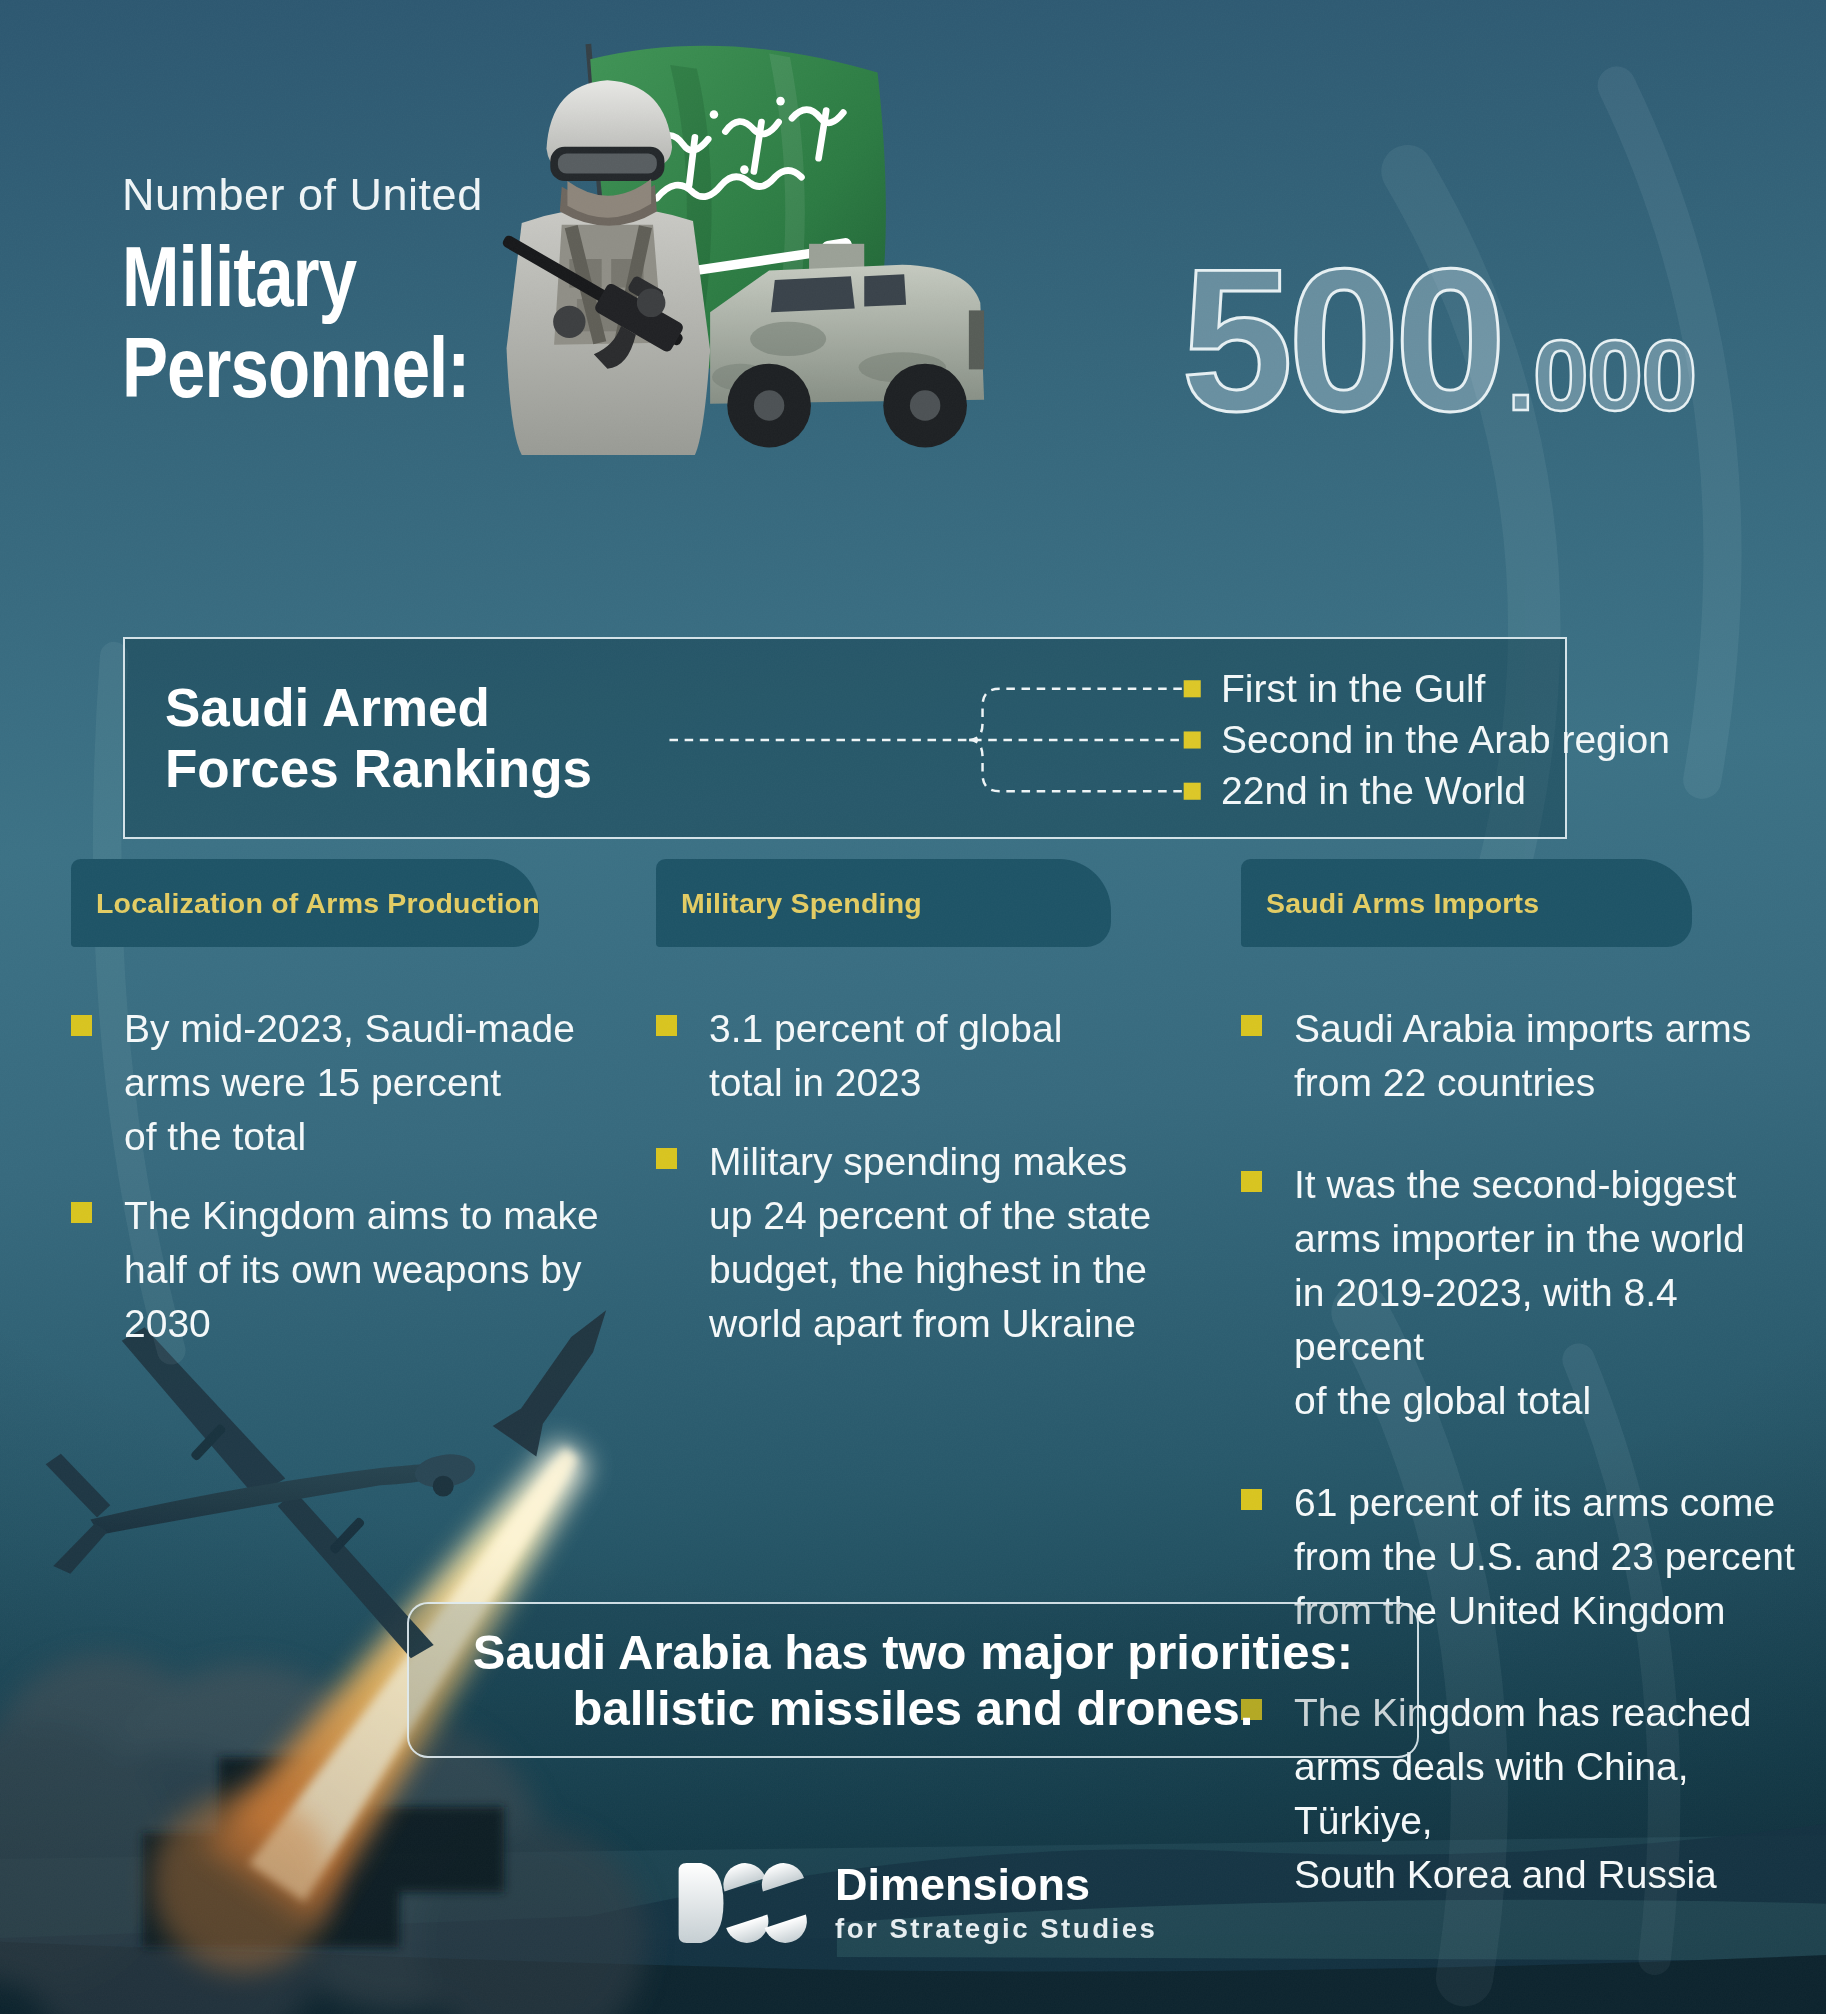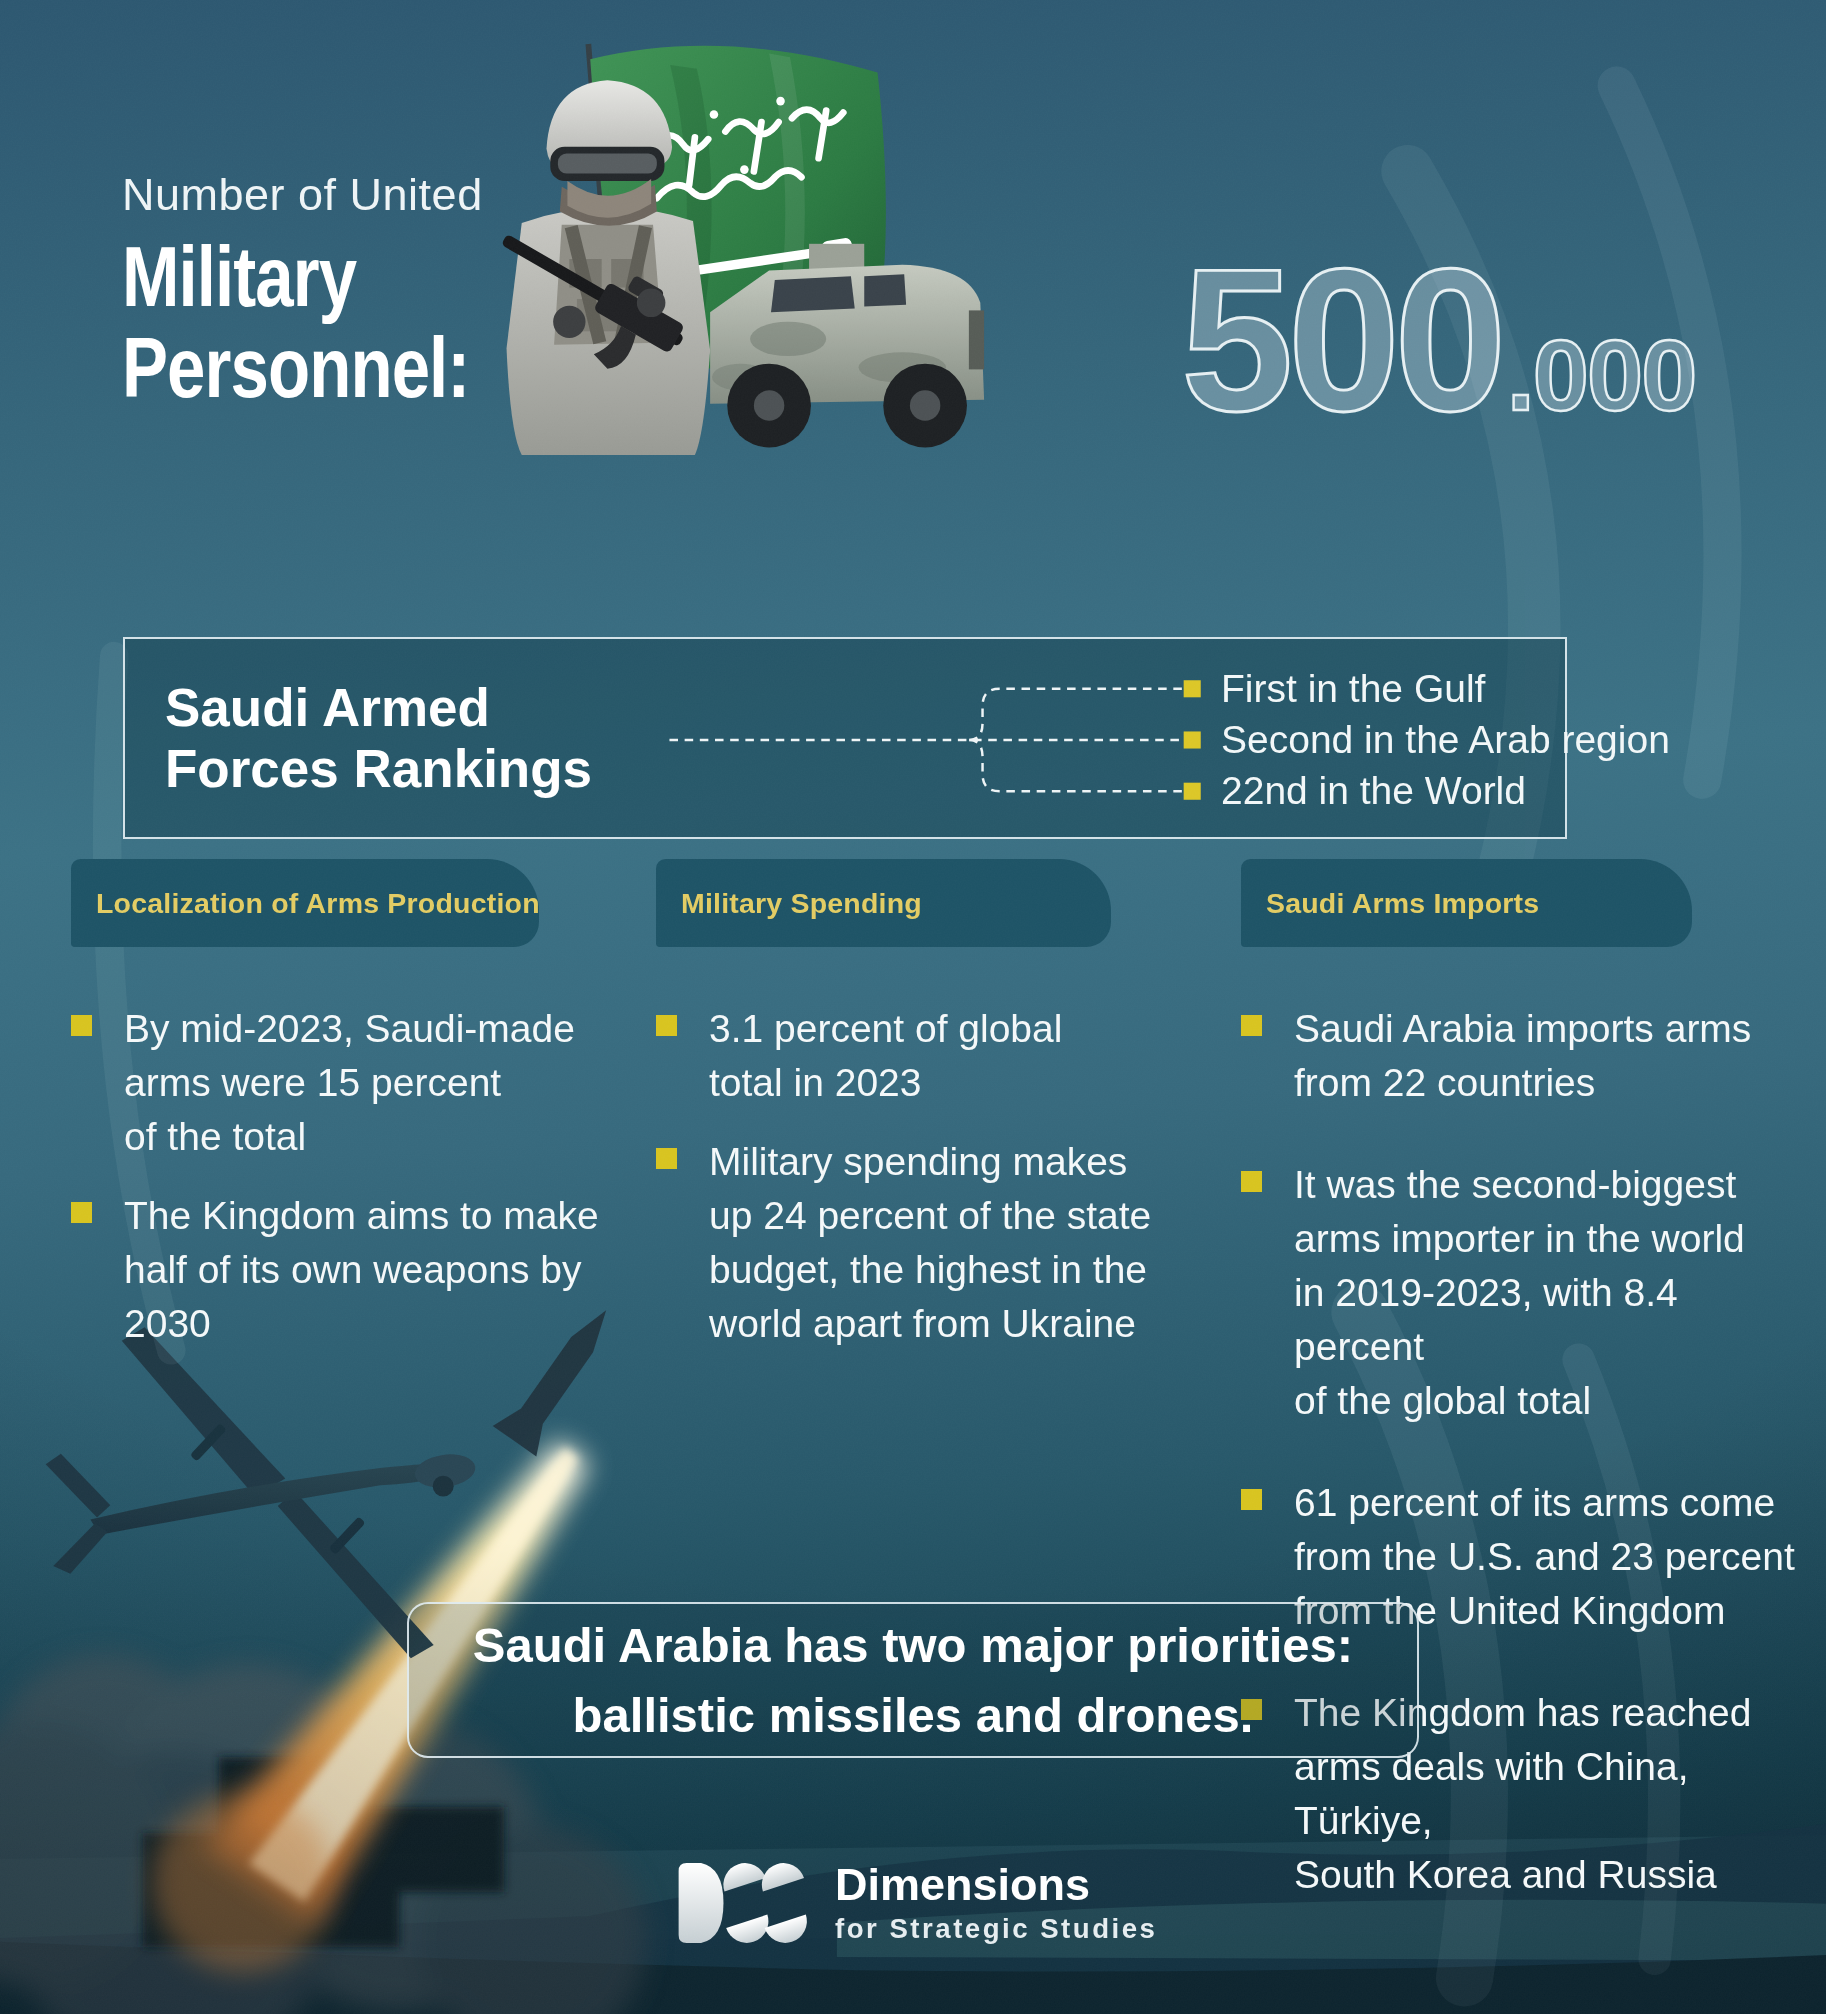--- a/index.html
+++ b/index.html
@@ -49,21 +49,21 @@
   .col-body{margin-top:55px;list-style:none;padding:0;}
   .col-body li{position:relative;padding-left:53px;margin-bottom:25px;}
   .col.c2 .col-body li{margin-bottom:21px;margin-top:48px;}
   .sq{position:absolute;left:0;top:13.3px;width:21px;height:21px;background:#d8c41f;}
   .li-text{font-size:39px;line-height:54px;white-space:pre-line;color:#f4f8f9;}
 
   
   .callout{position:absolute;left:407px;top:1602px;width:1012px;height:156px;
     border:2.9px solid rgba(226,238,243,.9);border-radius:21px;background:rgba(10,42,54,.18);
     display:flex;align-items:center;justify-content:center;text-align:center;box-sizing:border-box;}
-  .callout-text{font-size:49px;font-weight:700;line-height:70px;white-space:pre-line;color:#fff;}
+  .callout-text{font-size:49px;font-weight:700;line-height:56px;white-space:pre-line;color:#fff;}
 
   
   .brand{position:absolute;left:677px;top:1861px;display:flex;align-items:center;}
   .brand-text{margin-left:25px;}
   .brand-name{font-size:45px;font-weight:700;color:#fff;line-height:1.05;}
   .brand-tagline{font-size:27.6px;font-weight:700;color:#e6edf0;letter-spacing:2.5px;margin-top:4px;}
 
   .scenery{position:absolute;left:0;top:1236px;}
   .streaks{position:absolute;left:0;top:0;pointer-events:none;}
   .noise{position:absolute;inset:0;pointer-events:none;opacity:.5;}

